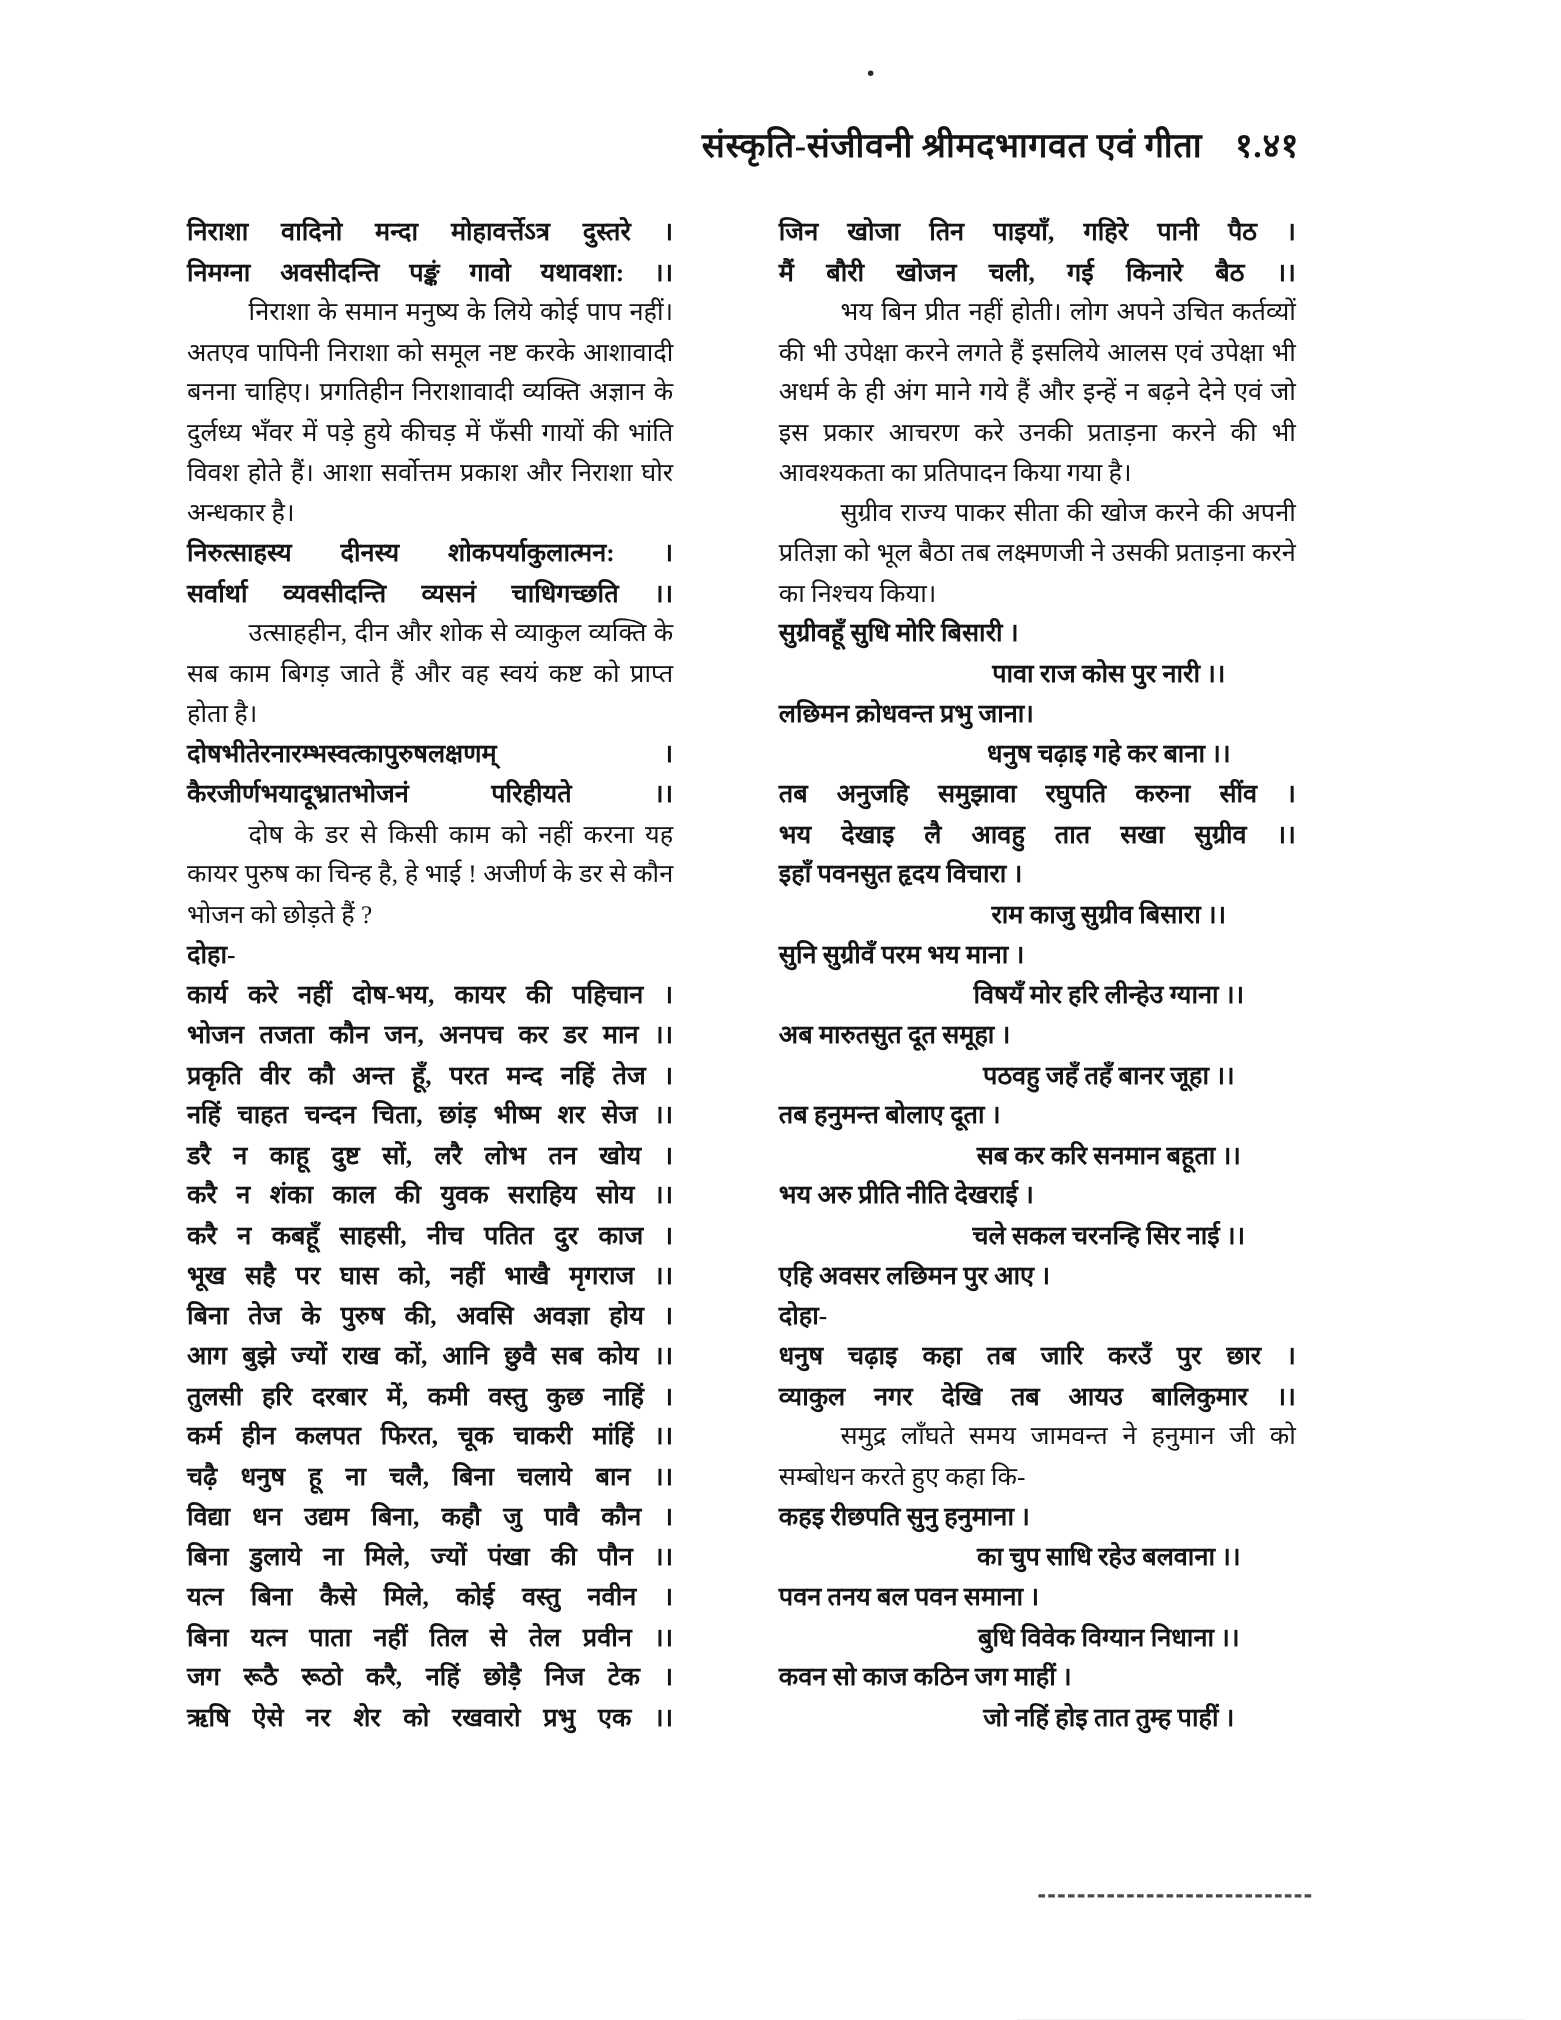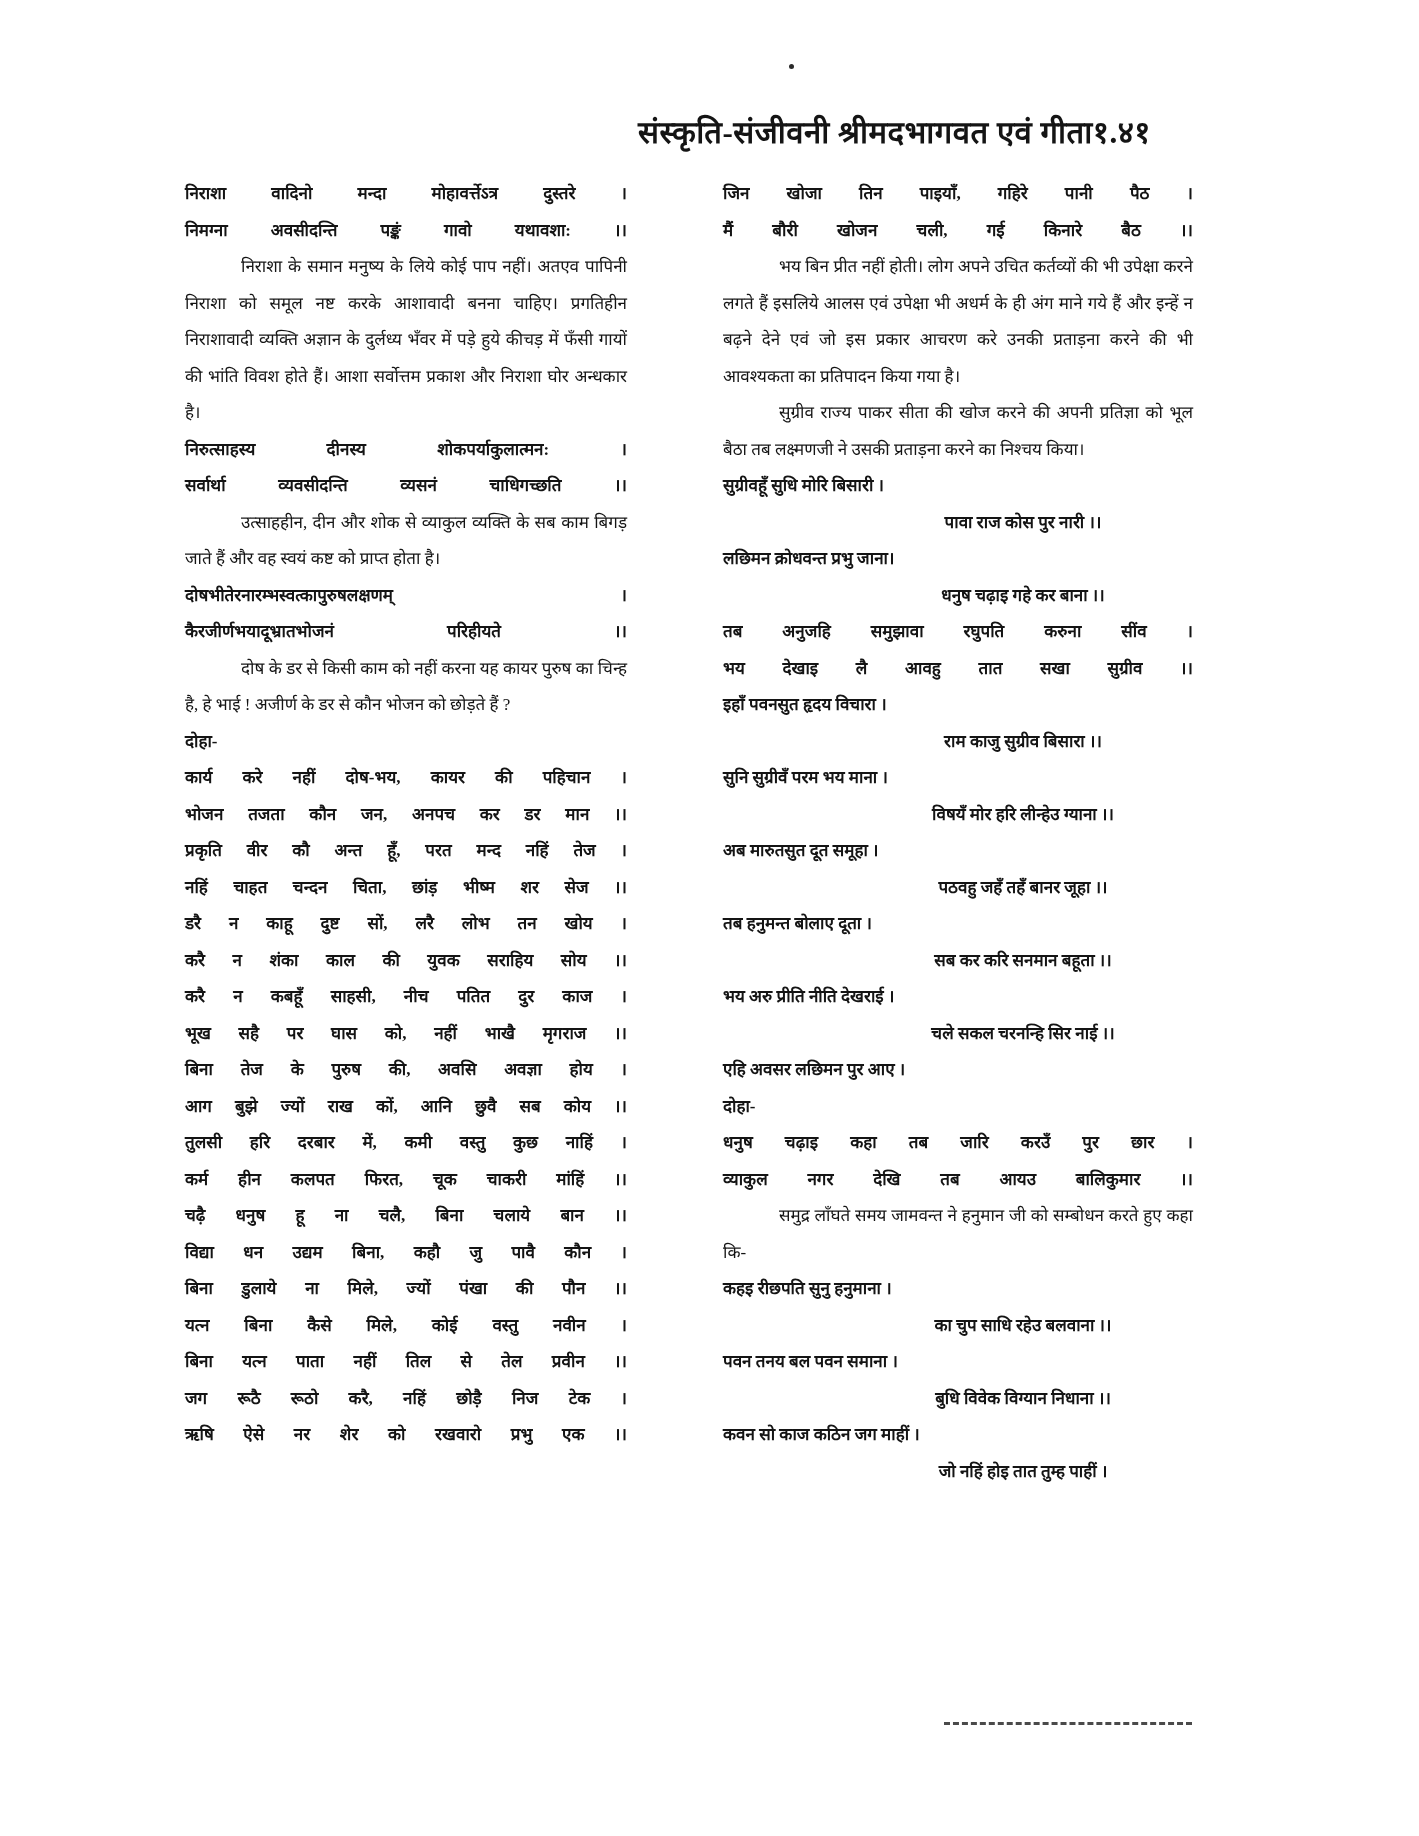--- a/index.html
+++ b/index.html
@@ -9,24 +9,24 @@
     background:#ffffff;
     font-family:"Liberation Serif","DejaVu Serif",serif;
     color:#141414;
     overflow:hidden;
   }
   .header{
     position:absolute;top:110px;left:638px;
     font-size:31px;font-weight:bold;white-space:nowrap;
     letter-spacing:0.5px;
   }
-  .header .pagenum{}
+  .header .pagenum{margin-left:30px;}
   .col{
-    position:absolute;top:176px;
-    font-size:17px;line-height:36.5px;margin-left:15px;
+    position:absolute;top:193px;
+    font-size:23px;line-height:36.5px;
   }
   .col.left{left:170px;width:442px;}
   .col.right{left:708px;width:470px;}
   .para{text-align:justify;text-indent:56px;}
   .verse{
     font-weight:bold;
     text-align:justify;
     -moz-text-align-last:justify;
     text-align-last:justify;
   }

